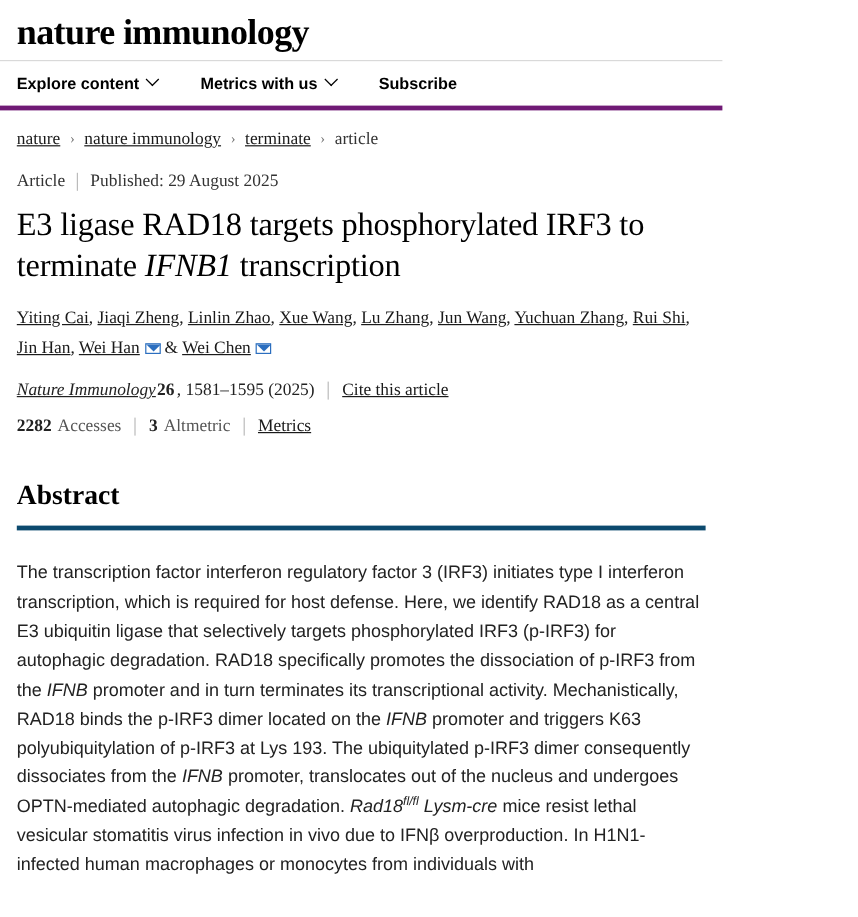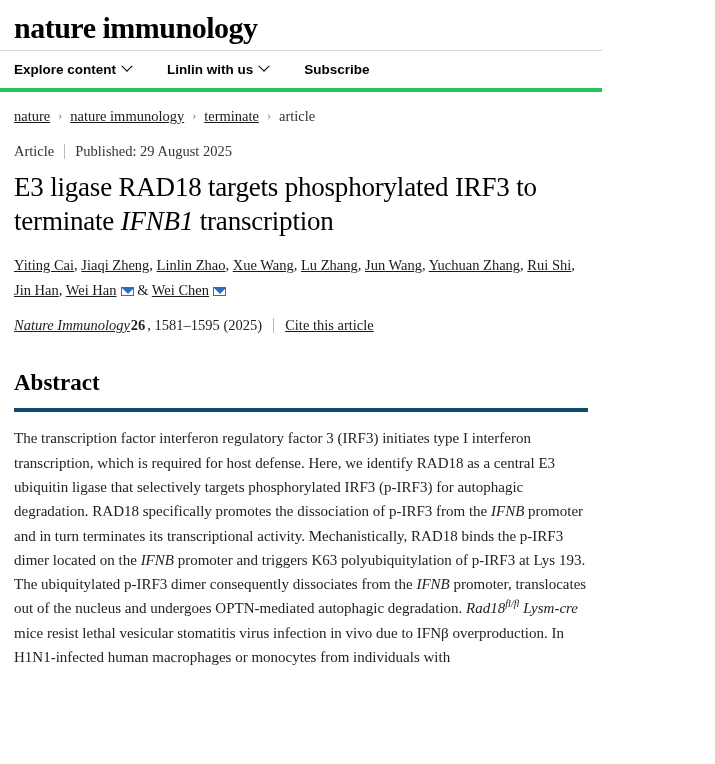--- a/index.html
+++ b/index.html
@@ -29,21 +29,21 @@
     font-weight: 700;
     font-size: 30px;
     letter-spacing: -0.5px;
     color: #000;
     line-height: 1.05;
   }
 
   
   .navbar {
     border-top: 1px solid #d9d9d9;
-    border-bottom: 4px solid #22c55e;
+    border-bottom: 4px solid #701a75;
     padding: 0 14px;
     height: 42px;
     display: flex;
     align-items: center;
     gap: 0;
   }
   .nav-item {
     font-family: "Liberation Sans", sans-serif;
     font-size: 13.5px;
     font-weight: 700;
@@ -206,22 +206,22 @@
   h2.abstract-h {
     margin: 36px 0 0 0;
     font-family: "Liberation Serif", serif;
     font-size: 23px;
     font-weight: 700;
     color: #000;
     padding-bottom: 12px;
     border-bottom: 4px solid #0c4a6e;
   }
   p.abstract-body {
-    margin: 14px 0 0 0;
-    font-family: Liberation Serif, serif;
+    margin: 24px 0 0 0;
+    font-family: Liberation Sans, sans-serif;
     font-size: 15px;
     line-height: 1.62;
     color: #222;
     text-align: left;
   }
   p.abstract-body em { font-style: italic; }
   sup { font-size: 0.68em; vertical-align: super; }
 </style>
 </head>
 <body>
@@ -231,21 +231,21 @@
   <div class="masthead">
     <div class="journal-title">nature immunology</div>
   </div>
 
   <nav class="navbar">
     <div class="nav-item">
       <span>Explore content</span>
       <span class="caret"></span>
     </div>
     <div class="nav-item">
-      <span>Linlin with us</span>
+      <span>Metrics with us</span>
       <span class="caret"></span>
     </div>
     <div class="nav-item">
       <span>Subscribe</span>
     </div>
   </nav>
 
   <div class="breadcrumb">
     <span class="crumb-link">nature</span>
     <span class="crumb-sep">›</span>
@@ -271,20 +271,29 @@
   </div>
 
   <div class="citation">
     <span class="jname">Nature Immunology</span>
       <span class="vol">26</span>
       <span class="pages">, 1581–1595 (2025)</span>
     <span class="divider"></span>
     <span class="cite-link">Cite this article</span>
   </div>
 
+  <div class="metrics">
+    <span class="num">2282</span>
+    <span class="lbl">Accesses</span>
+    <span class="divider"></span>
+    <span class="num">3</span>
+    <span class="lbl">Altmetric</span>
+    <span class="divider"></span>
+    <span class="mlink">Metrics</span>
+  </div>
 
   <div class="abstract-wrap">
     <h2 class="abstract-h">Abstract</h2>
     <p class="abstract-body">
       <span>The transcription factor interferon regulatory factor 3 (IRF3) initiates type I interferon transcription, which is required for host defense. Here, we identify RAD18 as a central E3 ubiquitin ligase that selectively targets phosphorylated IRF3 (p-IRF3) for autophagic degradation. RAD18 specifically promotes the dissociation of p-IRF3 from the </span><em>IFNB</em><span> promoter and in turn terminates its transcriptional activity. Mechanistically, RAD18 binds the p-IRF3 dimer located on the </span><em>IFNB</em><span> promoter and triggers K63 polyubiquitylation of p-IRF3 at Lys 193. The ubiquitylated p-IRF3 dimer consequently dissociates from the </span><em>IFNB</em><span> promoter, translocates out of the nucleus and undergoes OPTN-mediated autophagic degradation. </span><em>Rad18</em><sup><em>fl/fl</em></sup><span> </span><em>Lysm-cre</em><span> mice resist lethal vesicular stomatitis virus infection in vivo due to IFNβ overproduction. In H1N1-infected human macrophages or monocytes from individuals with</span>
     </p>
   </div>
 
 </div>
 

